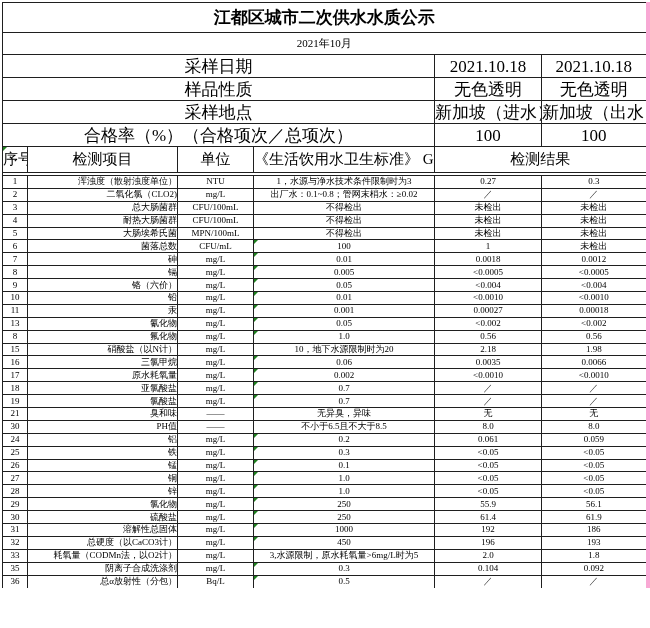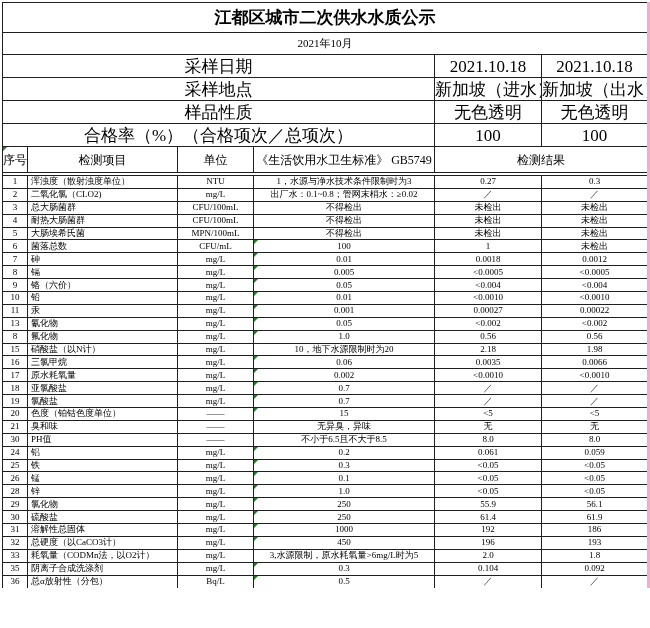--- a/index.html
+++ b/index.html
@@ -2,28 +2,28 @@
 <html><head>
 <meta charset="utf-8">
 <style>
   html,body{margin:0;padding:0;background:#ffffff;}
   body{width:650px;height:628px;overflow:hidden;
        font-family:"Liberation Serif","DejaVu Serif",serif;color:#000;}
   table.sheet{border-collapse:collapse;table-layout:fixed;width:646px;margin:2px 0 0 2px;}
   .sheet td,.sheet th{border-left:1px solid #1f1f1f;border-top:1px solid #1f1f1f;
        padding:0;margin:0;overflow:hidden;white-space:nowrap;vertical-align:middle;
        font-weight:normal;text-align:center;line-height:1;}
-  .sheet .last{border-right:3px solid #f9a8d4;}
+  .sheet .last{border-right:6px solid #f9a8d4;}
   tr.title-row td{height:29px;font-family:"Liberation Sans","DejaVu Sans",sans-serif;
        font-weight:bold;font-size:17px;}
   tr.subtitle-row td{height:21px;font-size:11px;margin-left:48px;}
   tr.info-row td{height:22px;font-size:17px;}
-  tr.header-row th{height:25px;font-size:12px;position:relative;}
+  tr.header-row th{height:25px;font-size:15px;position:relative;}
   tr.data-row td{height:11.9px;font-size:9px;}
-  tr.data-row td.c-item{text-align:left;padding-left:3px;}
+  tr.data-row td.c-item{text-align:right;padding-left:3px;}
   td.c-std,th.h-num{position:relative;}
   .tri{position:absolute;top:0;left:0;width:0;height:0;display:block;
        border-top:4px solid #1e7f1e;border-right:4px solid transparent;}
 </style>
 </head>
 <body>
 
 <table class="sheet">
   <colgroup>
     <col style="width:25px">
@@ -39,28 +39,28 @@
     </tr>
     <tr class="subtitle-row">
       <td colspan="6" class="last">2021年10月</td>
     </tr>
     <tr class="info-row">
       <td colspan="4">采样日期</td>
       <td>2021.10.18</td>
       <td class="last">2021.10.18</td>
     </tr>
     <tr class="info-row">
+      <td colspan="4">样品性质</td>
+      <td>无色透明</td>
+      <td class="last">无色透明</td>
+    </tr>
+    <tr class="info-row">
       <td colspan="4">采样地点</td>
       <td>新加坡（进水）</td>
       <td class="last">新加坡（出水）</td>
-    </tr>
-    <tr class="info-row">
-      <td colspan="4">样品性质</td>
-      <td>无色透明</td>
-      <td class="last">无色透明</td>
     </tr>
     <tr class="info-row">
       <td colspan="4">合格率（%）（合格项次／总项次）</td>
       <td>100</td>
       <td class="last">100</td>
     </tr>
     <tr class="header-row">
       <th class="h-num"><i class="tri"></i><span>序号</span></th>
       <th>检测项目</th>
       <th>单位</th>
@@ -151,21 +151,21 @@
     <td class="c-std"><i class="tri"></i><span class="std-text">0.01</span></td>
     <td class="c-r last-col">&lt;0.0010</td>
     <td class="c-r last">&lt;0.0010</td>
   </tr>
       <tr class="data-row">
     <td class="c-num">11</td>
     <td class="c-item">汞</td>
     <td class="c-unit">mg/L</td>
     <td class="c-std"><i class="tri"></i><span class="std-text">0.001</span></td>
     <td class="c-r last-col">0.00027</td>
-    <td class="c-r last">0.00022</td>
+    <td class="c-r last">0.00018</td>
   </tr>
       <tr class="data-row">
     <td class="c-num">13</td>
     <td class="c-item">氰化物</td>
     <td class="c-unit">mg/L</td>
     <td class="c-std"><i class="tri"></i><span class="std-text">0.05</span></td>
     <td class="c-r last-col">&lt;0.002</td>
     <td class="c-r last">&lt;0.002</td>
   </tr>
       <tr class="data-row">
@@ -208,28 +208,20 @@
     <td class="c-r last-col">／</td>
     <td class="c-r last">／</td>
   </tr>
       <tr class="data-row">
     <td class="c-num">19</td>
     <td class="c-item">氯酸盐</td>
     <td class="c-unit">mg/L</td>
     <td class="c-std"><i class="tri"></i><span class="std-text">0.7</span></td>
     <td class="c-r last-col">／</td>
     <td class="c-r last">／</td>
-  </tr>
-      <tr class="data-row">
-    <td class="c-num">20</td>
-    <td class="c-item">色度（铂钴色度单位）</td>
-    <td class="c-unit">——</td>
-    <td class="c-std"><i class="tri"></i><span class="std-text">15</span></td>
-    <td class="c-r last-col">&lt;5</td>
-    <td class="c-r last">&lt;5</td>
   </tr>
       <tr class="data-row">
     <td class="c-num">21</td>
     <td class="c-item">臭和味</td>
     <td class="c-unit">——</td>
     <td class="c-std"><span class="std-text">无异臭，异味</span></td>
     <td class="c-r last-col">无</td>
     <td class="c-r last">无</td>
   </tr>
       <tr class="data-row">
@@ -258,20 +250,28 @@
   </tr>
       <tr class="data-row">
     <td class="c-num">26</td>
     <td class="c-item">锰</td>
     <td class="c-unit">mg/L</td>
     <td class="c-std"><i class="tri"></i><span class="std-text">0.1</span></td>
     <td class="c-r last-col">&lt;0.05</td>
     <td class="c-r last">&lt;0.05</td>
   </tr>
       <tr class="data-row">
+    <td class="c-num">27</td>
+    <td class="c-item">铜</td>
+    <td class="c-unit">mg/L</td>
+    <td class="c-std"><i class="tri"></i><span class="std-text">1.0</span></td>
+    <td class="c-r last-col">&lt;0.05</td>
+    <td class="c-r last">&lt;0.05</td>
+  </tr>
+      <tr class="data-row">
     <td class="c-num">28</td>
     <td class="c-item">锌</td>
     <td class="c-unit">mg/L</td>
     <td class="c-std"><i class="tri"></i><span class="std-text">1.0</span></td>
     <td class="c-r last-col">&lt;0.05</td>
     <td class="c-r last">&lt;0.05</td>
   </tr>
       <tr class="data-row">
     <td class="c-num">29</td>
     <td class="c-item">氯化物</td>

